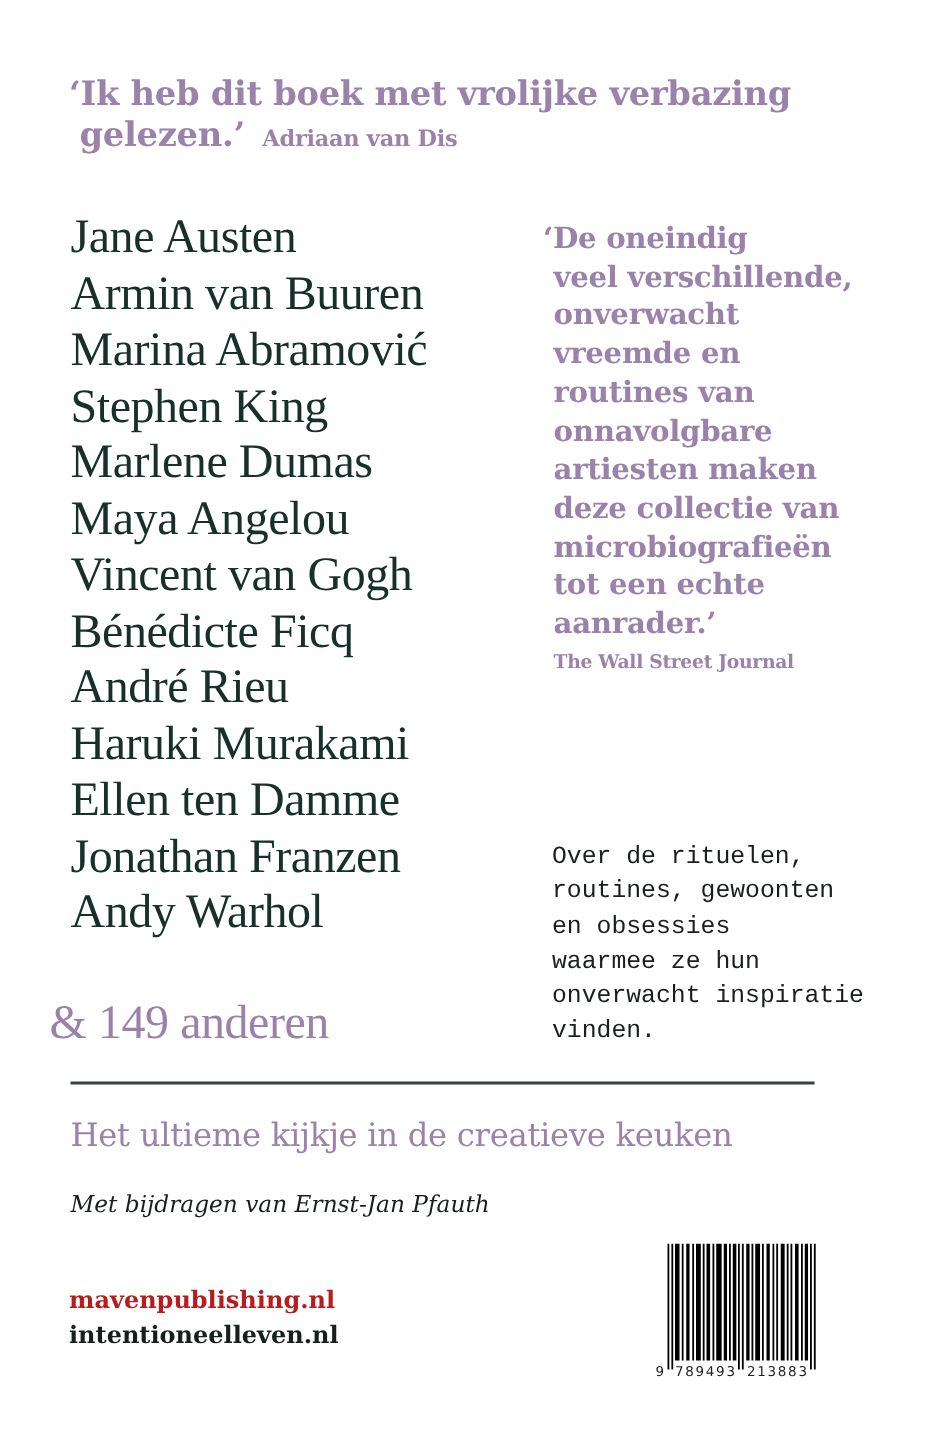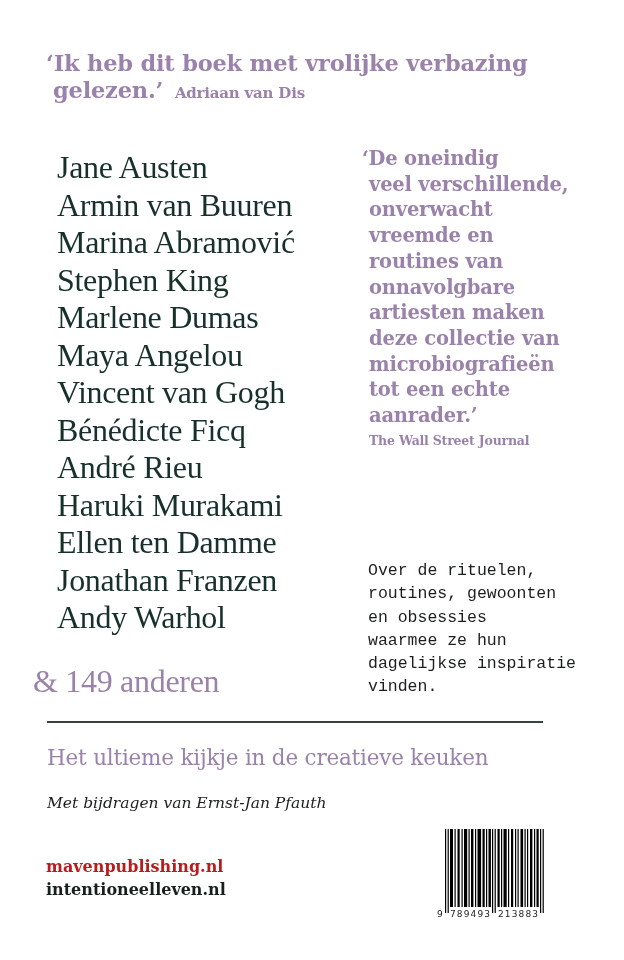--- a/index.html
+++ b/index.html
@@ -33,21 +33,21 @@
       font-size: 15px;
       font-weight: bold;
       margin-left: 4px;
       margin-top: 17px;
     }
 
     
     .names {
       left: 47px;
       top: 139px;
-      margin: 10px;
+      margin: 0;
       padding: 0;
       list-style: none;
       color: #17302a;
       font-family: "Liberation Serif", serif;
       font-size: 32px;
       line-height: 37.5px;
       letter-spacing: -0.3px;
     }
     .names li { white-space: nowrap; }
 
@@ -193,21 +193,21 @@
   <span class="ql">tot een echte</span>
   <span class="ql">aanrader.’</span>
   <span class="attrib">The Wall Street Journal</span>
 </div>
 
 <div class="abs description">
   <span>Over de rituelen,</span>
   <span>routines, gewoonten</span>
   <span>en obsessies</span>
   <span>waarmee ze hun</span>
-  <span>dagelijkse inspiratie</span>
+  <span>onverwacht inspiratie</span>
   <span>vinden.</span>
 </div>
 
 <div class="abs rule"></div>
 
 <div class="abs tagline">Het ultieme kijkje in de creatieve keuken</div>
 
 <div class="abs contrib">Met bijdragen van Ernst-Jan Pfauth</div>
 
 <div class="abs site1">intentioneelleven.nl</div>

